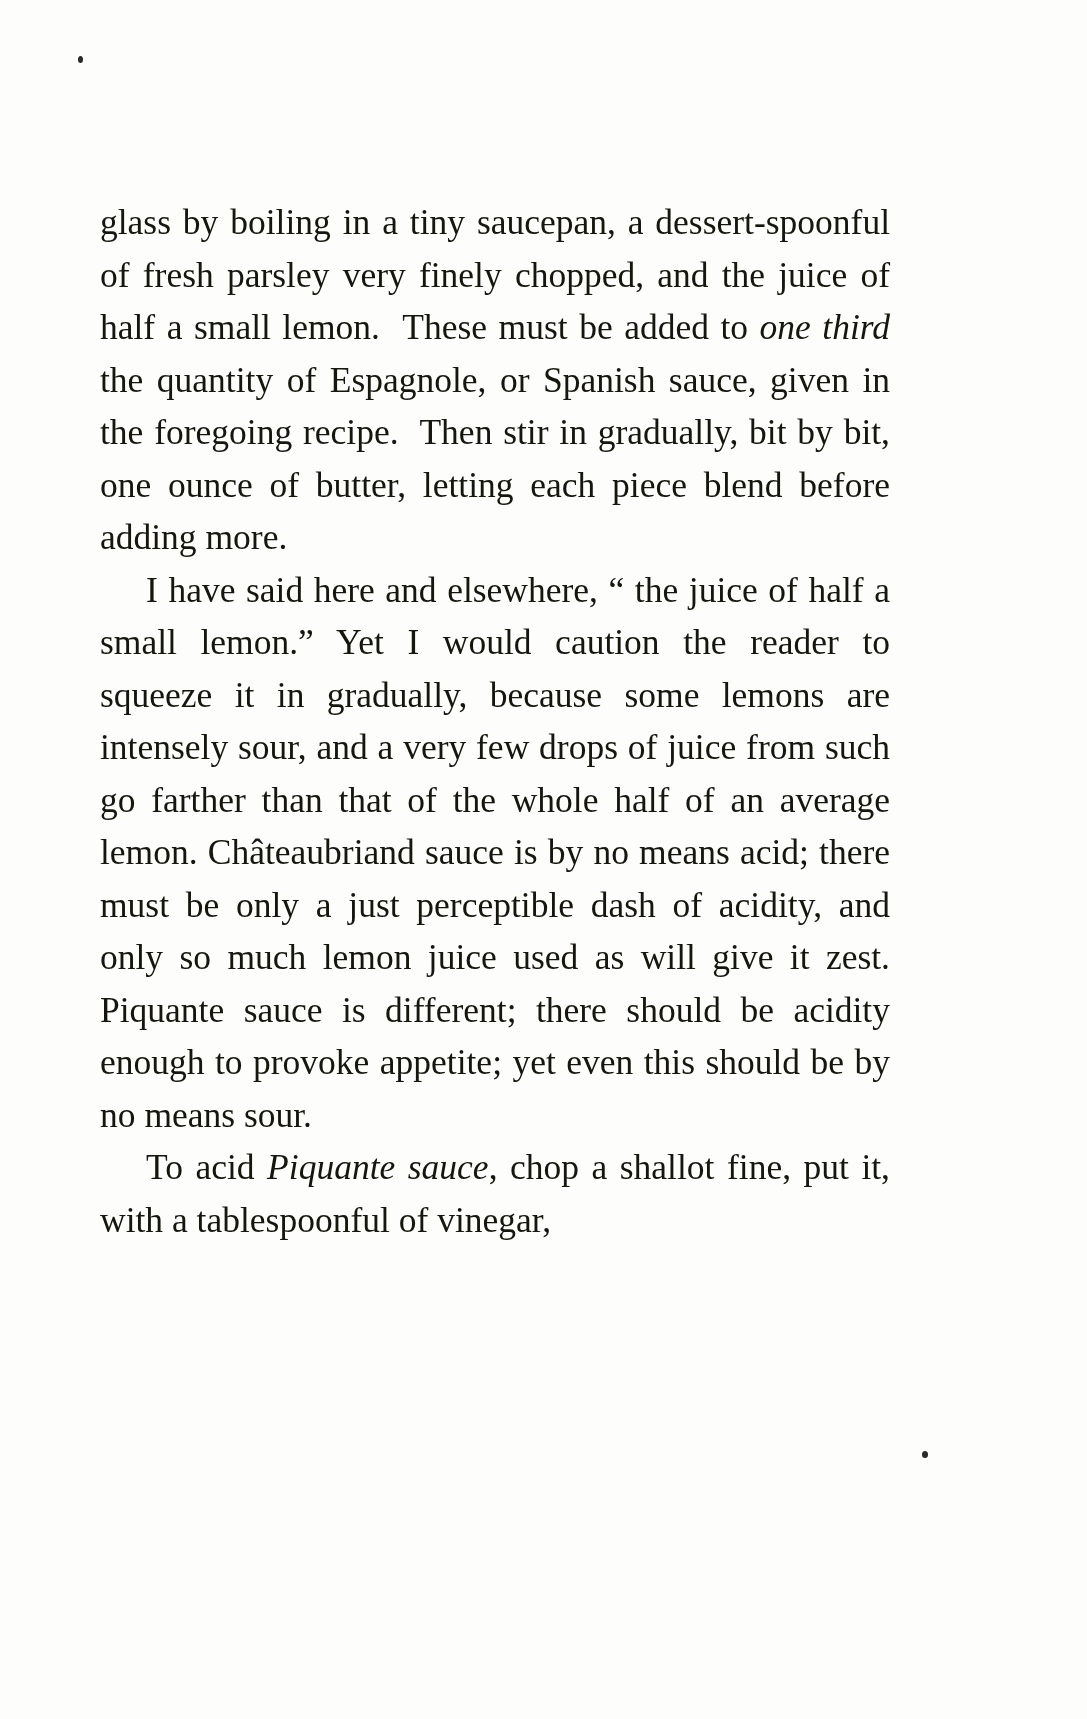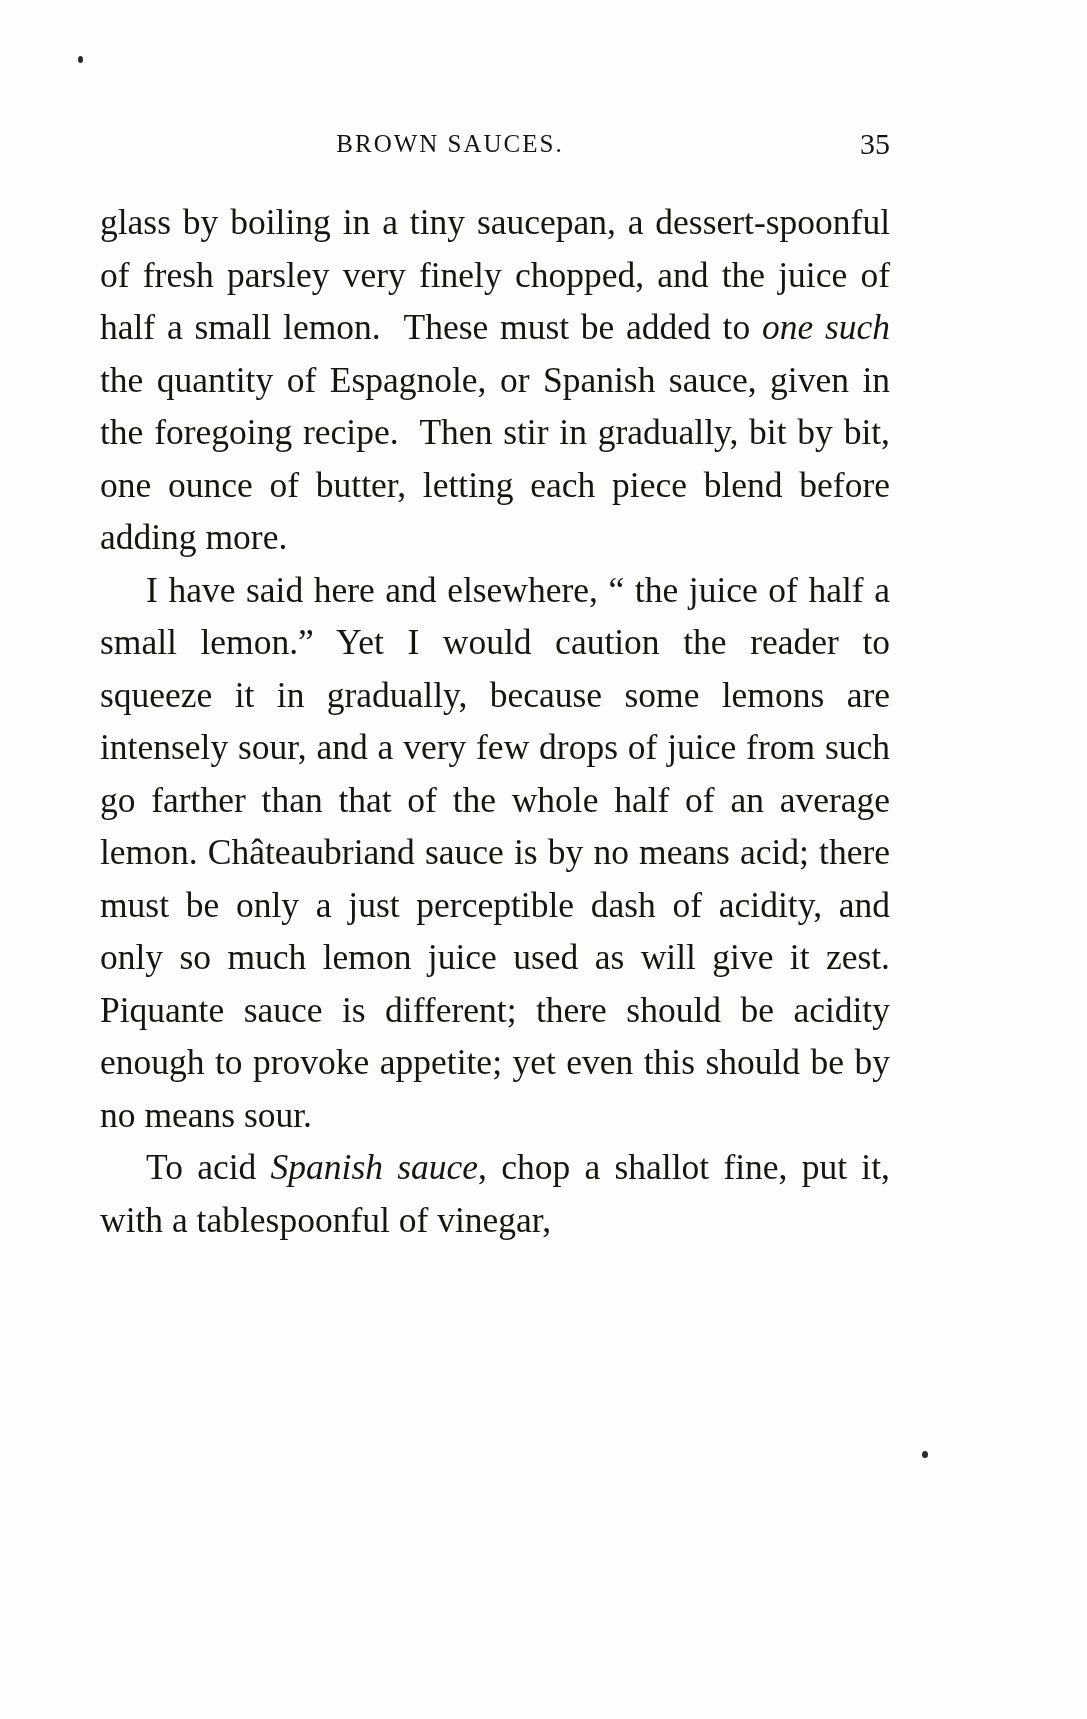--- a/index.html
+++ b/index.html
@@ -84,28 +84,24 @@
   }
 </style>
 </head>
 <body>
 
 <div class="page">
 
   <div class="speck speck-tl"></div>
   <div class="speck speck-br"></div>
 
-  <div class="header">
-    <div class="running-head">BROWN SAUCES.</div>
-    <div class="page-number">35</div>
-  </div>
 
   <div class="body-text">
     <p class="para">
-      <span>glass by boiling in a tiny saucepan, a dessert-spoonful of fresh parsley very finely chopped, and the juice of half a small lemon.&nbsp; These must be added to </span><i>one such</i><span> the quantity of Espagnole, or Spanish sauce, given in the foregoing recipe.&nbsp; Then stir in gradually, bit by bit, one ounce of butter, letting each piece blend before adding more.</span>
+      <span>glass by boiling in a tiny saucepan, a dessert-spoonful of fresh parsley very finely chopped, and the juice of half a small lemon.&nbsp; These must be added to </span><i>one third</i><span> the quantity of Espagnole, or Spanish sauce, given in the foregoing recipe.&nbsp; Then stir in gradually, bit by bit, one ounce of butter, letting each piece blend before adding more.</span>
     </p>
     <p class="para">I have said here and elsewhere, “ the juice of half a small lemon.”  Yet I would caution the reader to squeeze it in gradually, because some lemons are intensely sour, and a very few drops of juice from such go farther than that of the whole half of an average lemon.  Châteaubriand sauce is by no means acid; there must be only a just perceptible dash of acidity, and only so much lemon juice used as will give it zest.  Piquante sauce is different; there should be acidity enough to provoke appetite; yet even this should be by no means sour.</p>
     <p class="para">
-      <span>To acid </span><i>Spanish sauce</i><span>, chop a shallot fine, put it, with a tablespoonful of vinegar,</span>
+      <span>To acid </span><i>Piquante sauce</i><span>, chop a shallot fine, put it, with a tablespoonful of vinegar,</span>
     </p>
   </div>
 
 </div>
 
 </body></html>

